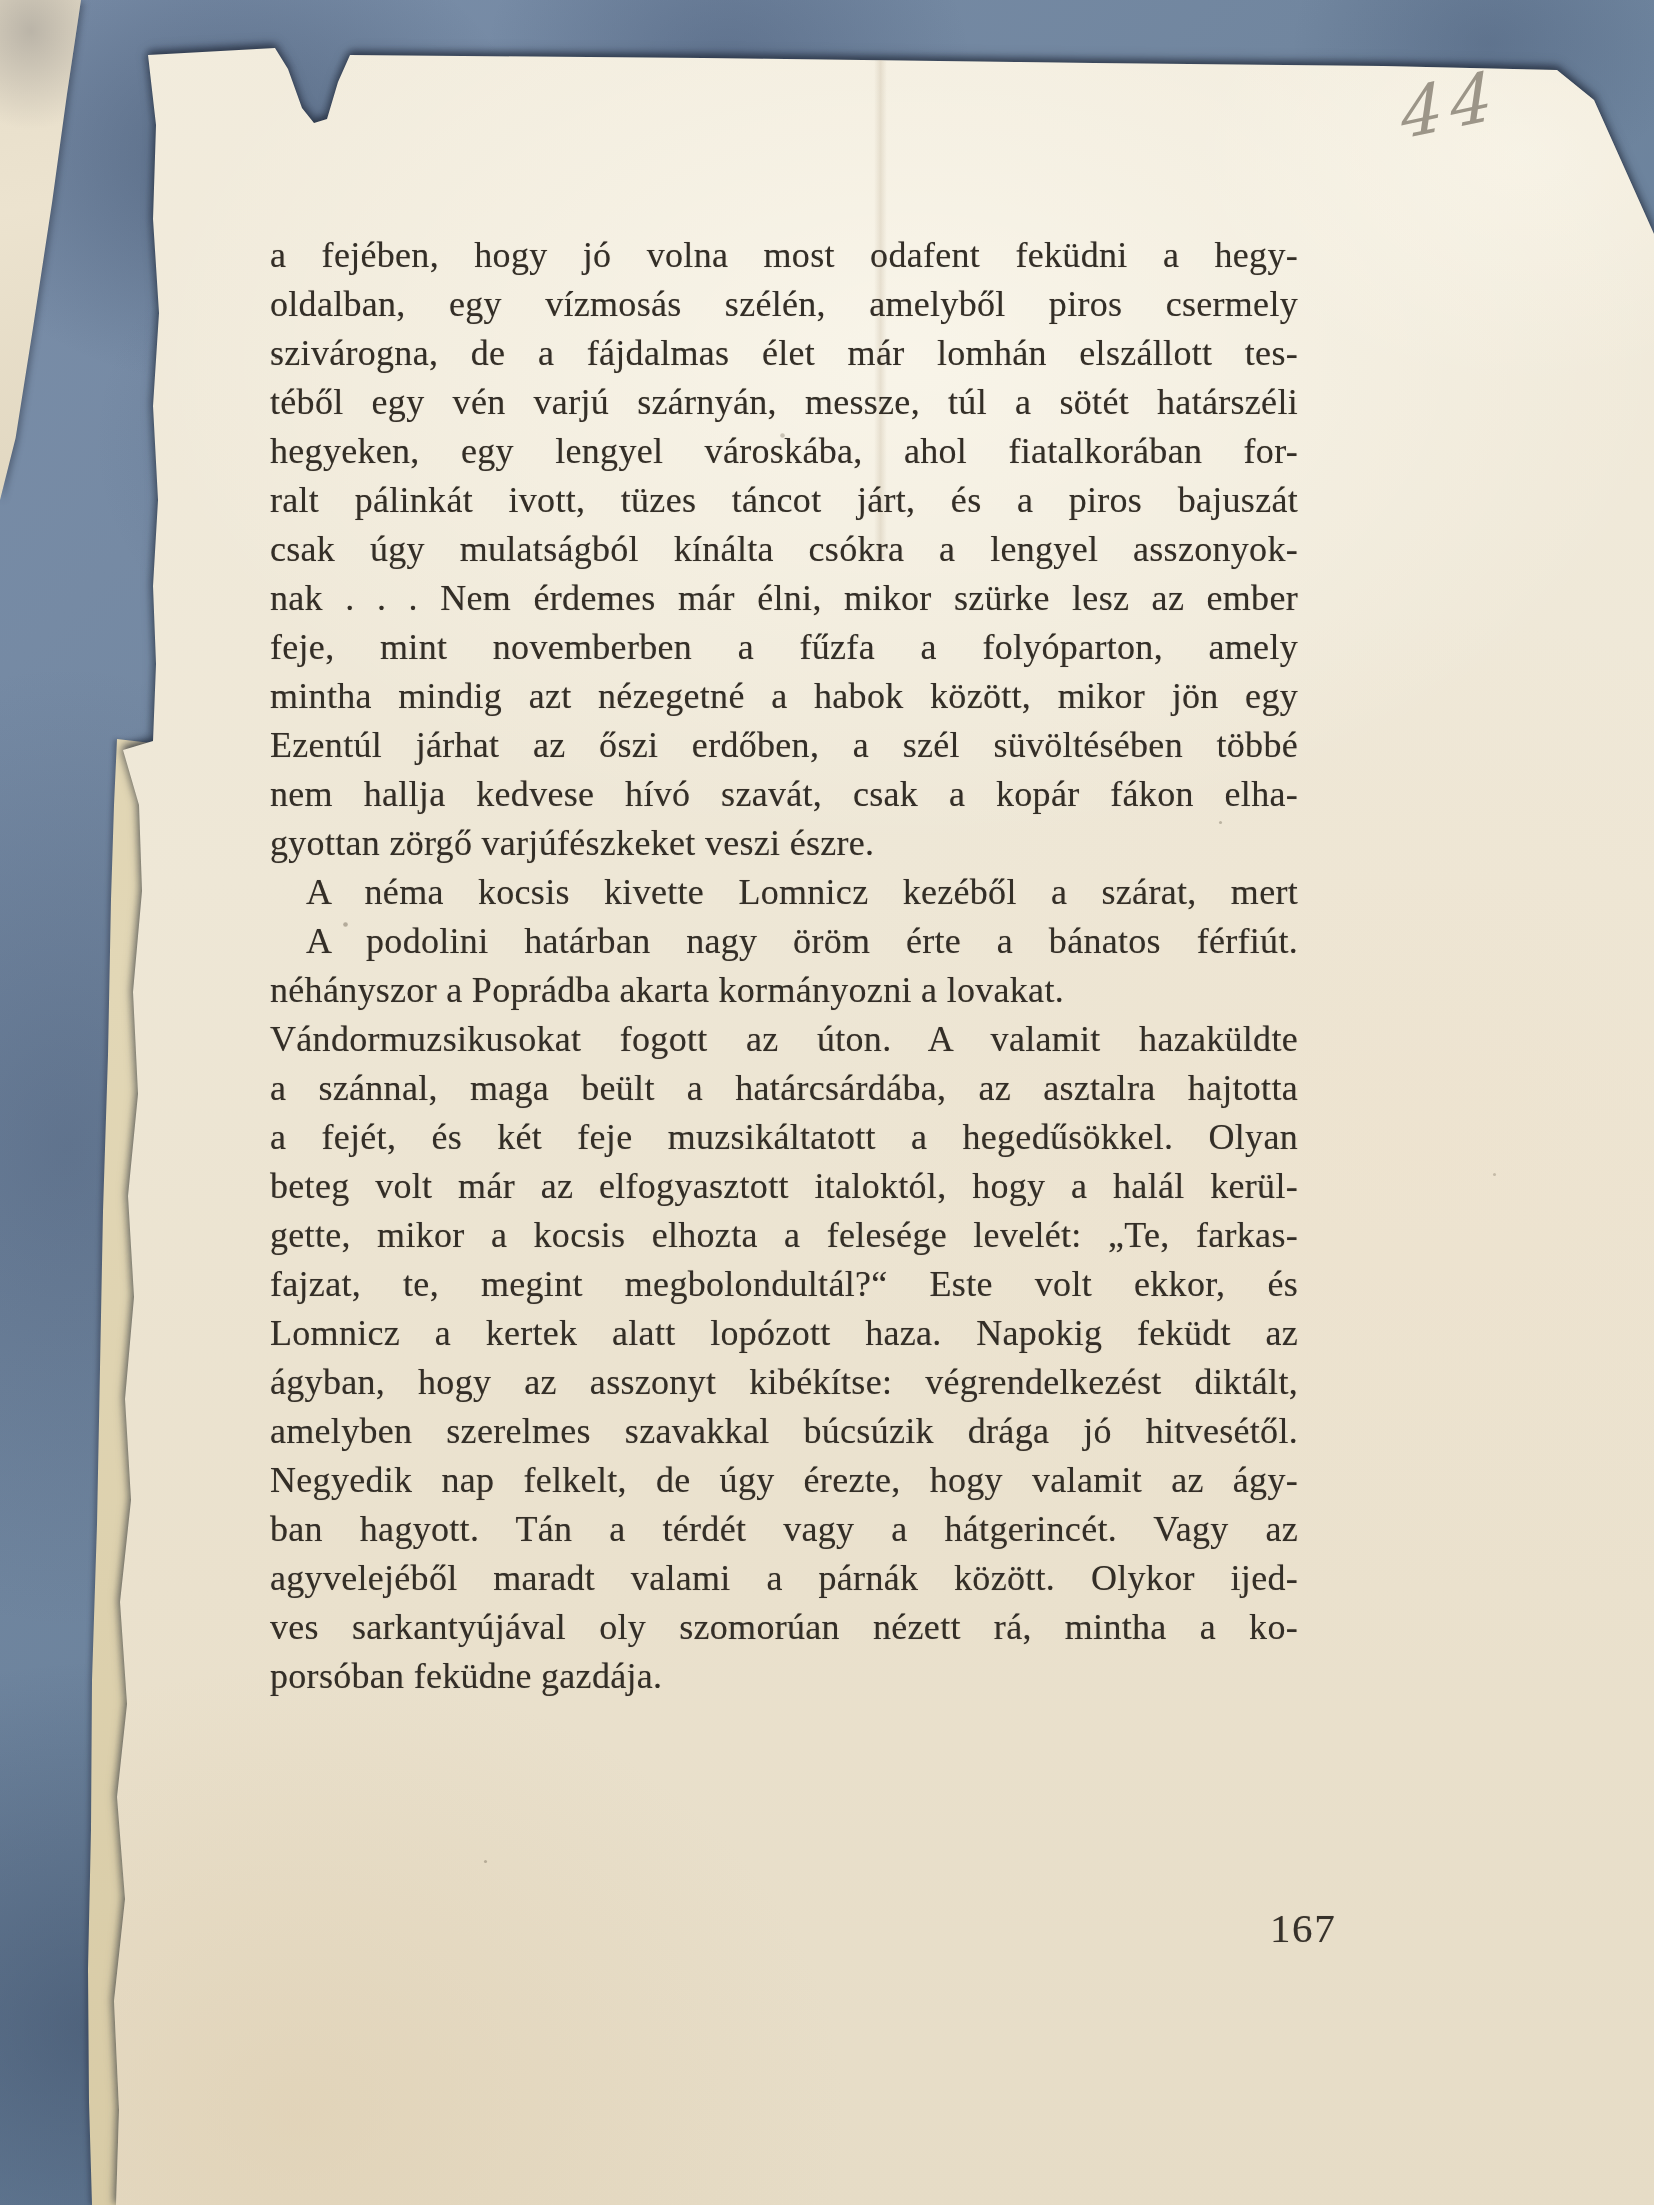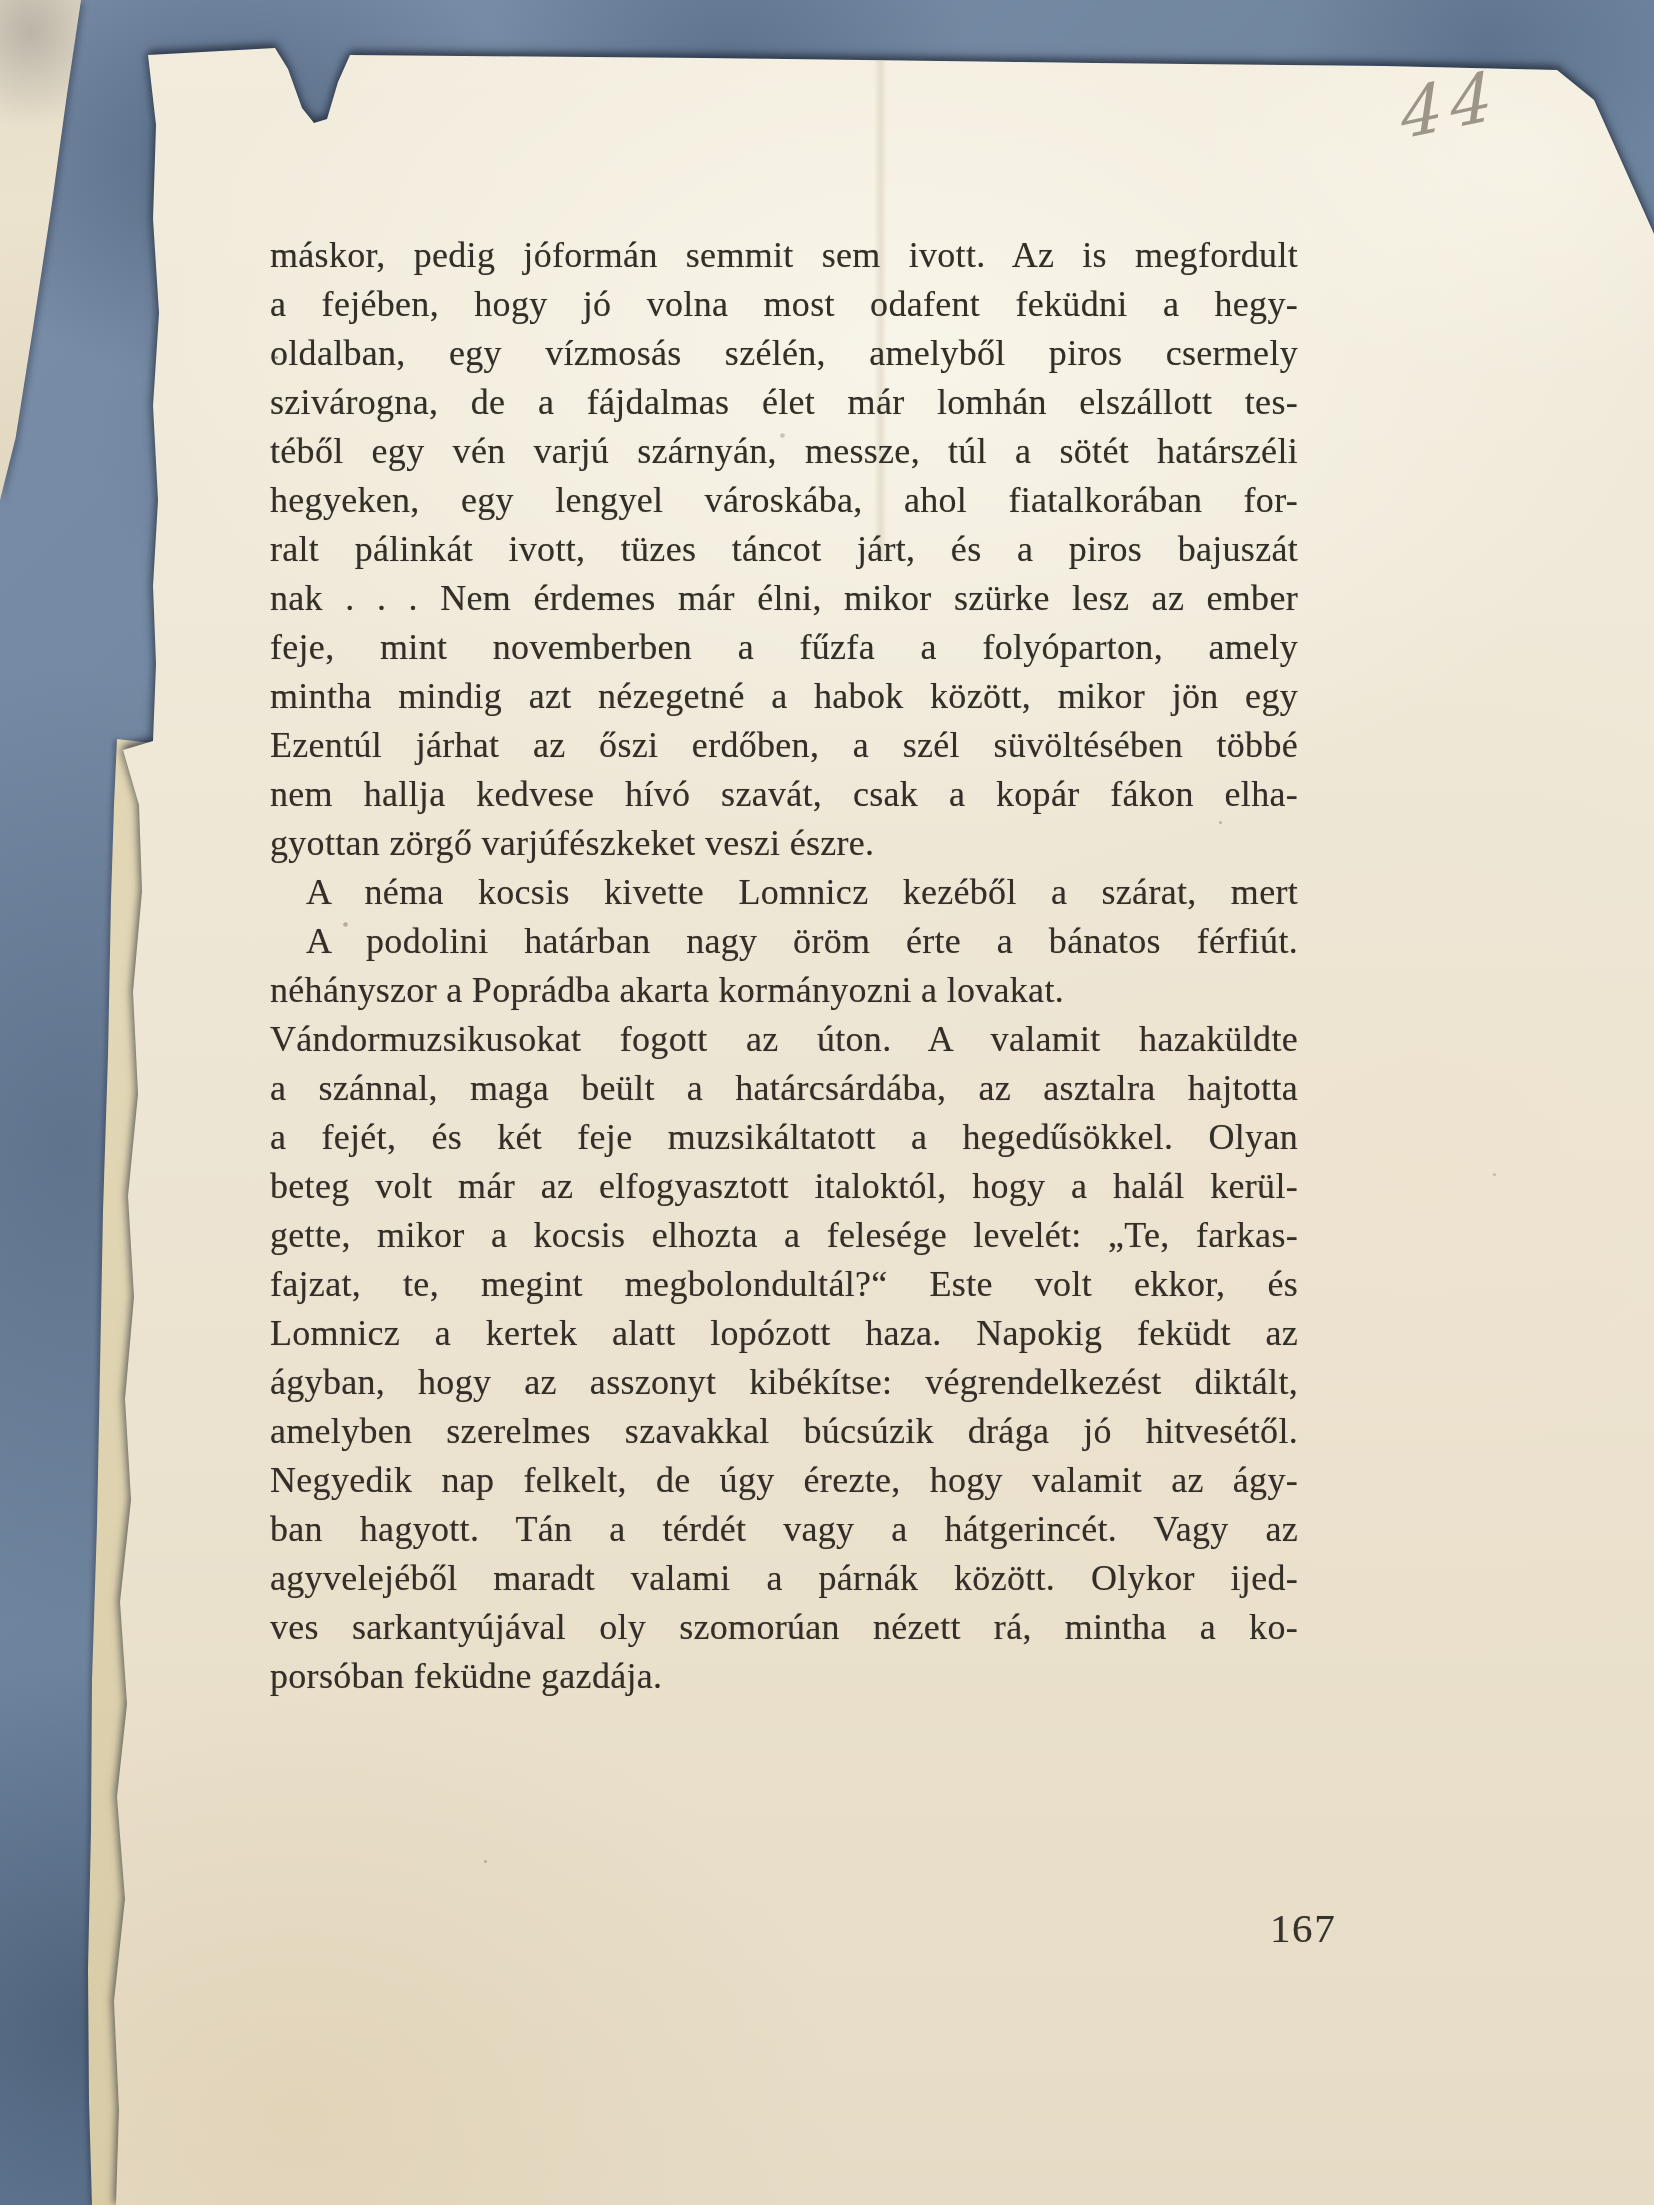--- a/index.html
+++ b/index.html
@@ -125,27 +125,27 @@
   <div class="underedge-wrap">
     <div class="underedge"></div>
   </div>
 
   <div class="page-wrap">
     <div class="page">
       <div class="crease"></div>
       <div class="specks"></div>
 
       <div class="text-block">
-          <div class="line">máskor, pedig jóformán semmit sem ivott. Az is megfordult</div>
           <div class="line">a fejében, hogy jó volna most odafent feküdni a hegy-</div>
           <div class="line">oldalban, egy vízmosás szélén, amelyből piros csermely</div>
           <div class="line">szivárogna, de a fájdalmas élet már lomhán elszállott tes-</div>
           <div class="line">téből egy vén varjú szárnyán, messze, túl a sötét határszéli</div>
           <div class="line">hegyeken, egy lengyel városkába, ahol fiatalkorában for-</div>
           <div class="line">ralt pálinkát ivott, tüzes táncot járt, és a piros bajuszát</div>
+          <div class="line">csak úgy mulatságból kínálta csókra a lengyel asszonyok-</div>
           <div class="line">nak . . . Nem érdemes már élni, mikor szürke lesz az ember</div>
           <div class="line">feje, mint novemberben a fűzfa a folyóparton, amely</div>
           <div class="line">mintha mindig azt nézegetné a habok között, mikor jön egy</div>
           <div class="line">Ezentúl járhat az őszi erdőben, a szél süvöltésében többé</div>
           <div class="line">nem hallja kedvese hívó szavát, csak a kopár fákon elha-</div>
           <div class="line para-end">gyottan zörgő varjúfészkeket veszi észre.</div>
           <div class="line indent">A néma kocsis kivette Lomnicz kezéből a szárat, mert</div>
           <div class="line indent">A podolini határban nagy öröm érte a bánatos férfiút.</div>
           <div class="line para-end">néhányszor a Poprádba akarta kormányozni a lovakat.</div>
           <div class="line">Vándormuzsikusokat fogott az úton. A valamit hazaküldte</div>

